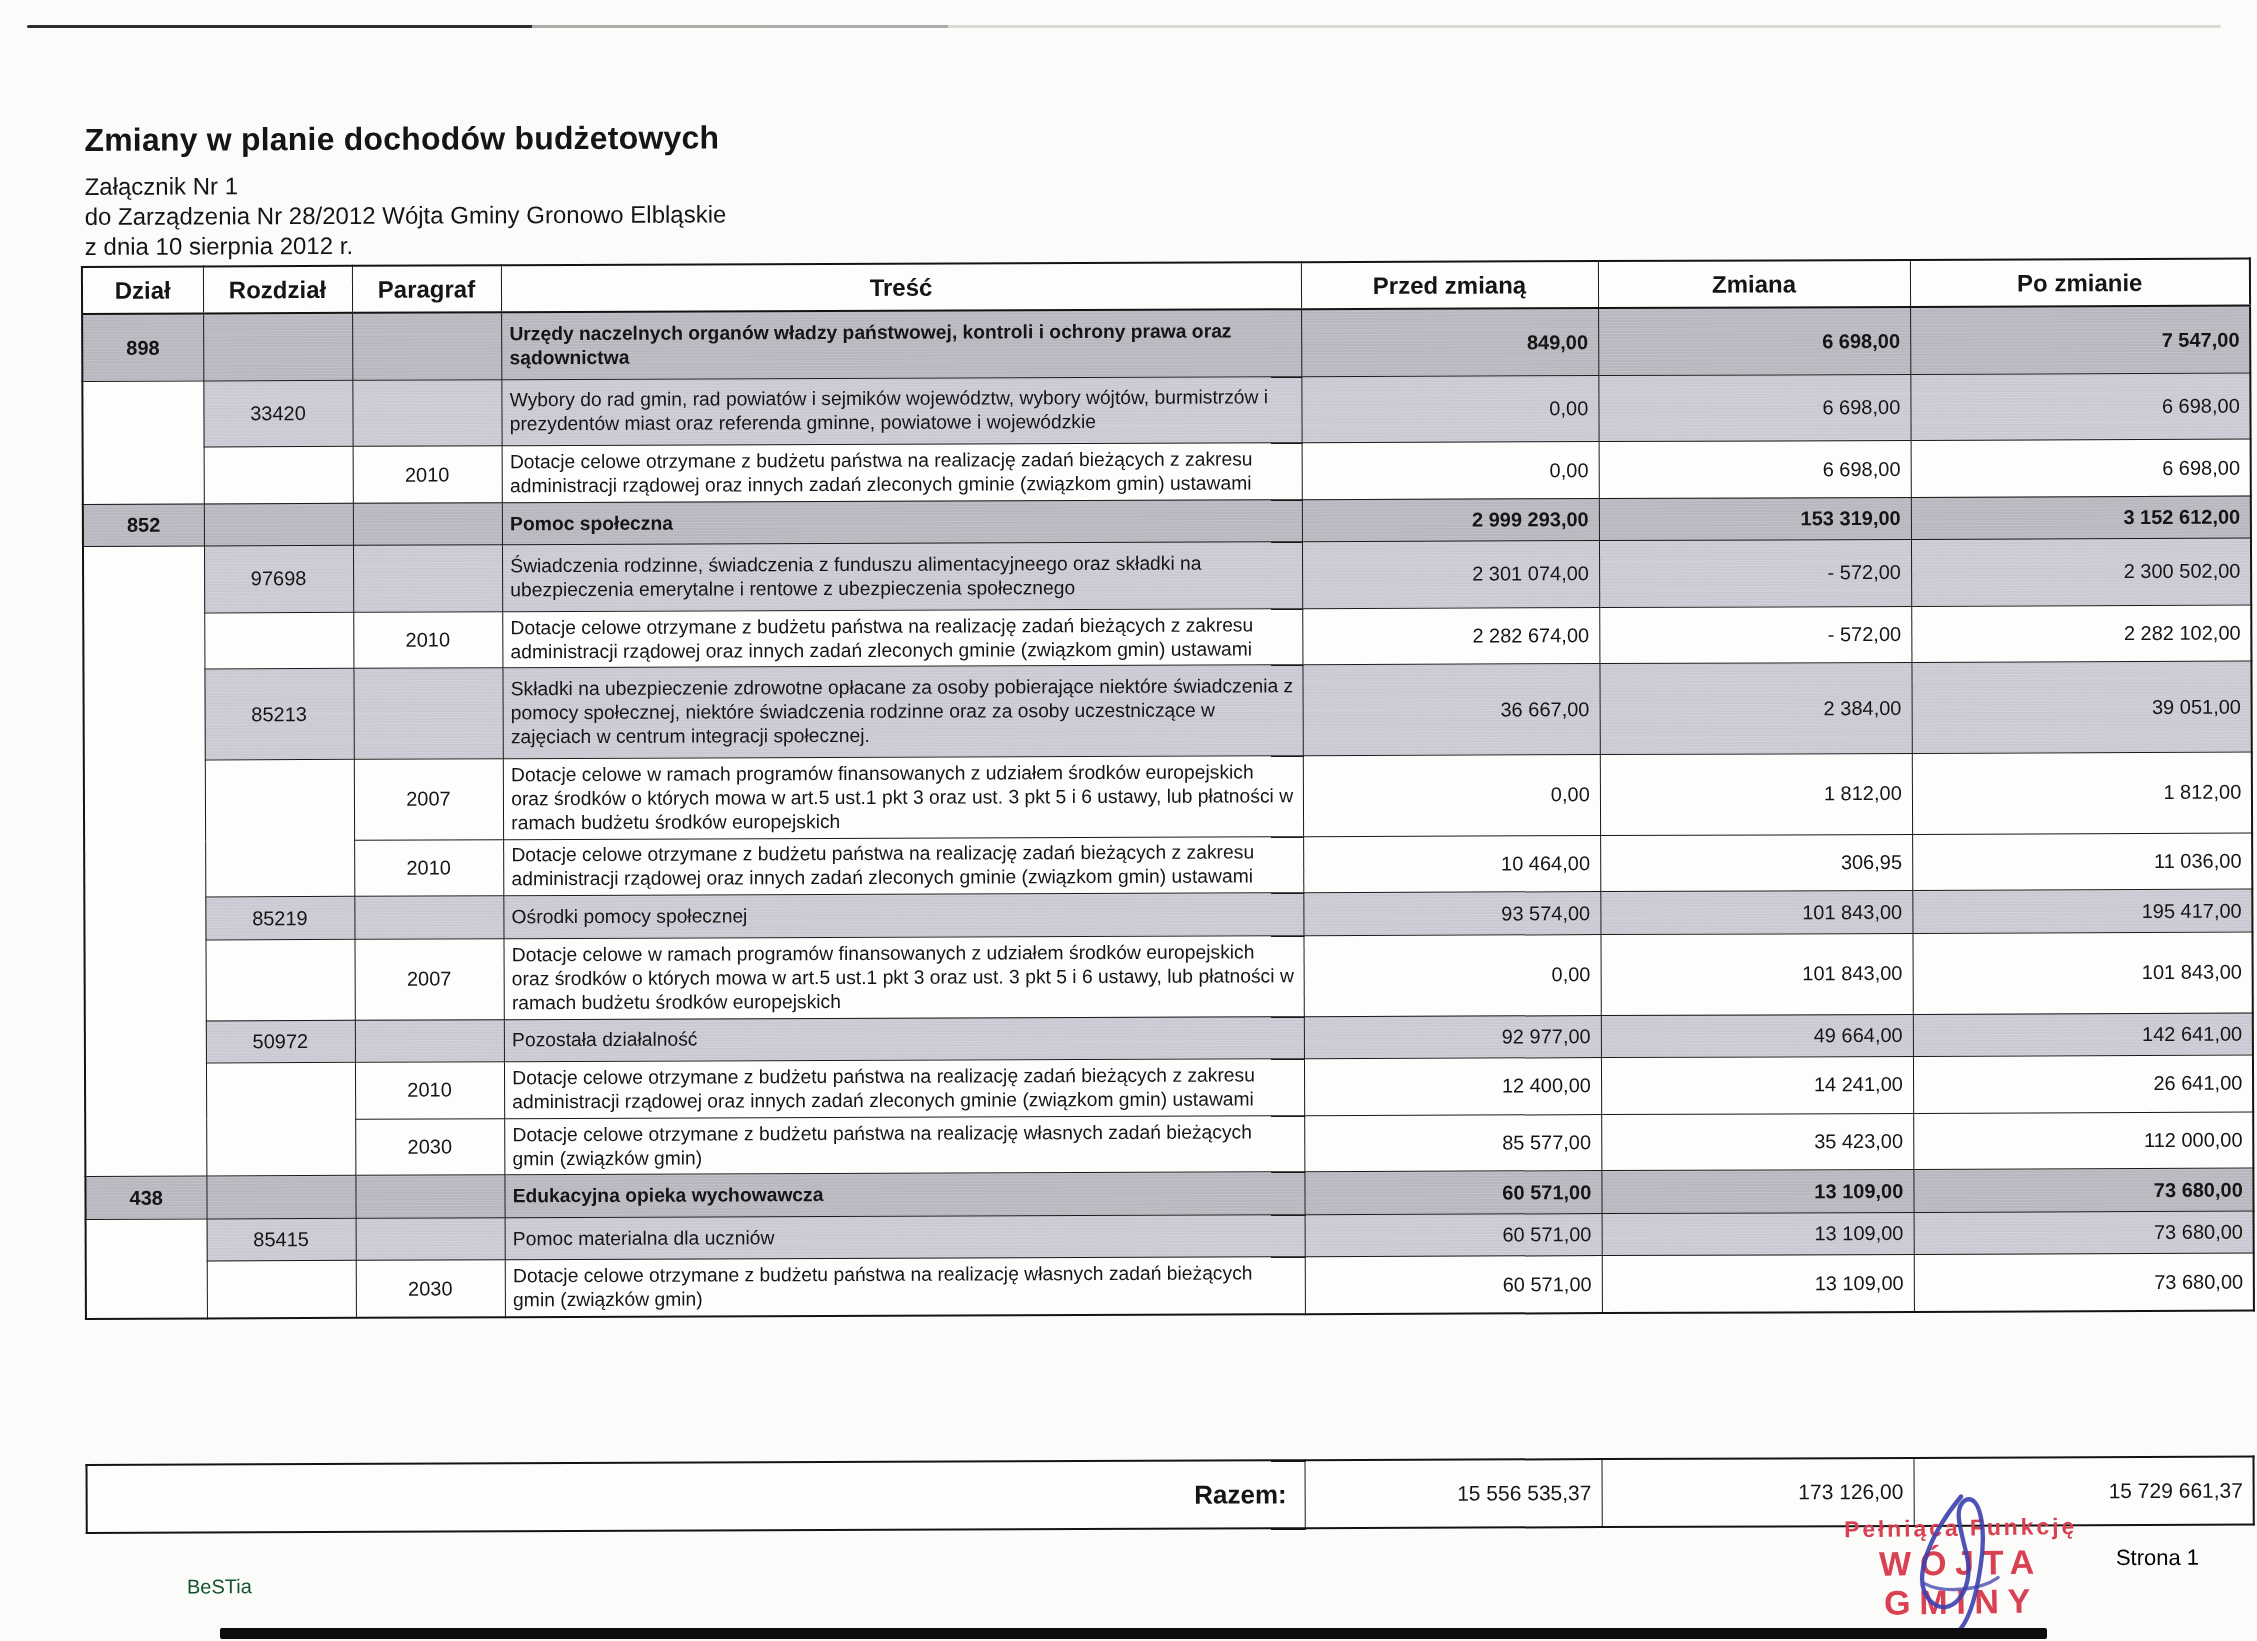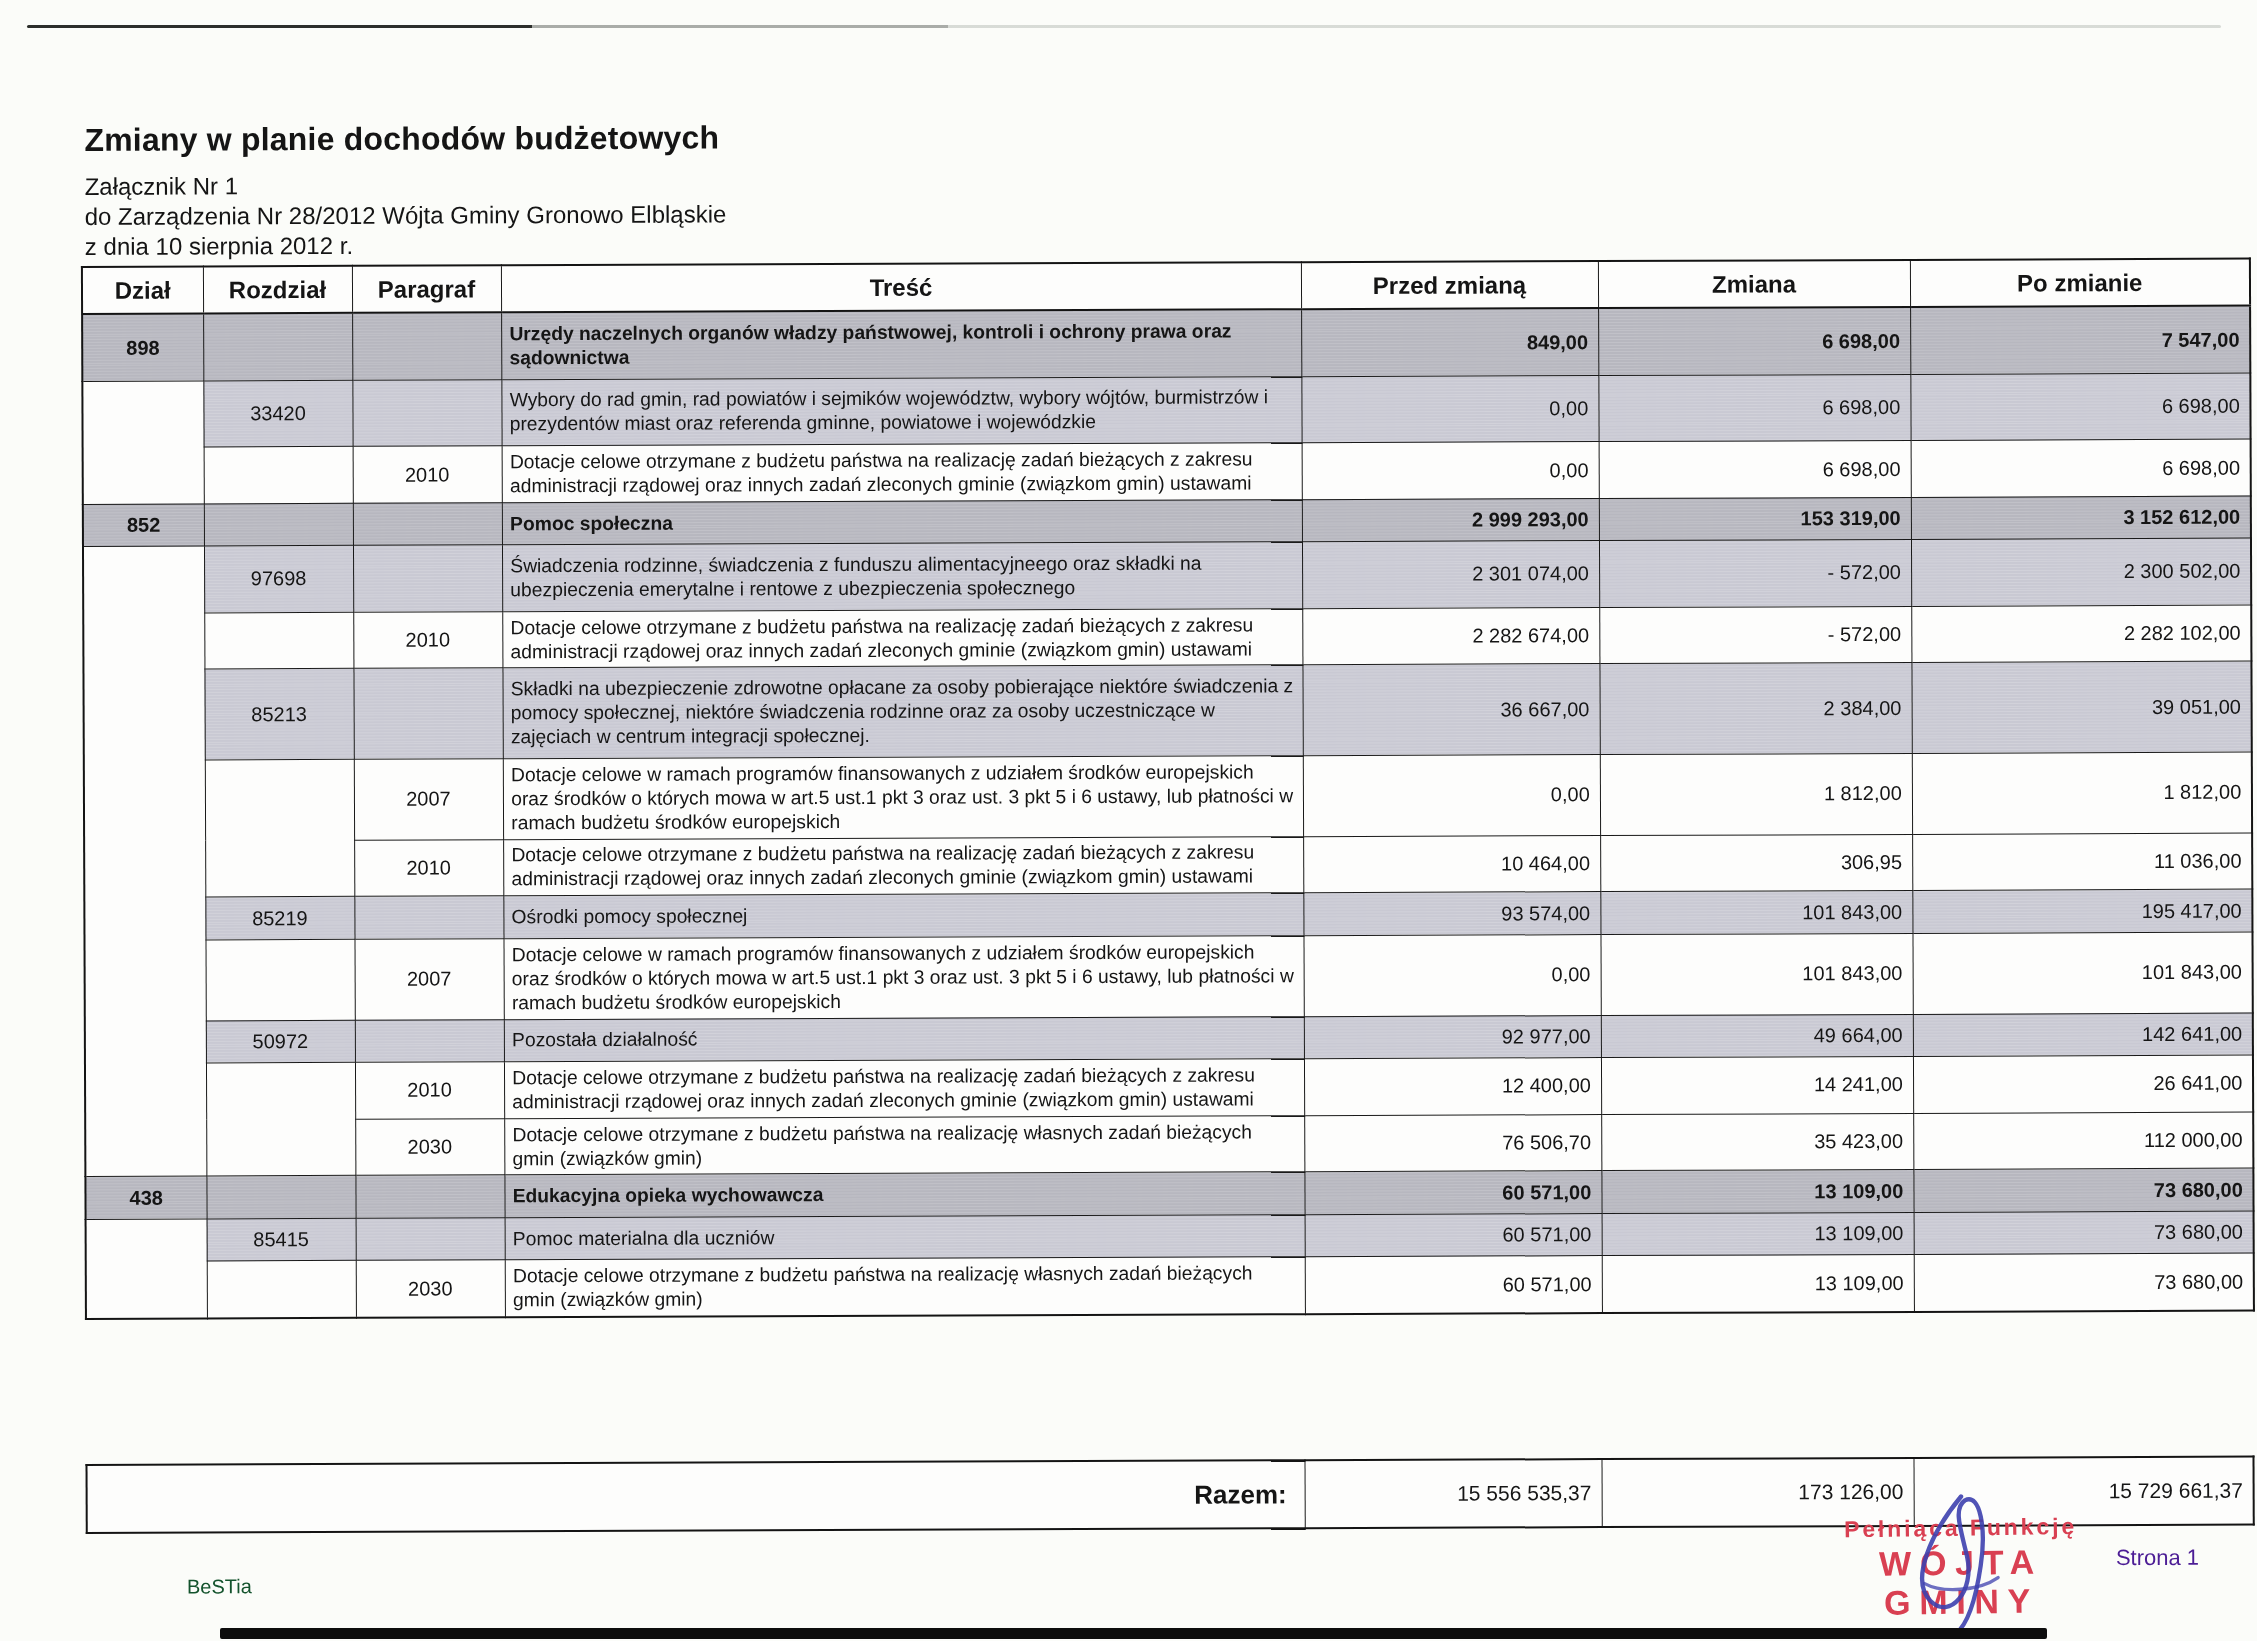--- a/index.html
+++ b/index.html
@@ -64,21 +64,21 @@
   table.summary {
     position:absolute; left:81px; top:1464px;
     border-collapse:collapse; table-layout:fixed;
     width:2168px; border:2.9px solid #141414;
   }
   table.summary td { border:1.9px solid #1a1a1a; box-sizing:border-box; background:#fdfdfc; height:68px; vertical-align:middle; }
   td.razem-label { font-size:26px; font-weight:bold; text-align:right; padding-right:17.4px; }
   table.summary td.c-num { font-size:21px; text-align:right; padding-right:9.7px; }
 
   .bestia { position:absolute; left:182px; top:1576px; font-size:20px; color:#14532d; }
-  .strona { position:absolute; left:2111px; top:1553px; font-size:22px; color:#4c1d95; }
+  .strona { position:absolute; left:2111px; top:1553px; font-size:22px; color:#000000; }
 
   .stamp { position:absolute; left:1802px; top:1522px; width:309px; text-align:center; color:#d94052; transform:rotate(-0.6deg); }
   .stamp .s1 { font-size:23px; font-weight:bold; letter-spacing:2.9px; }
   .stamp .s2 { font-size:34px; font-weight:bold; letter-spacing:8.7px; margin-top:1.9px; }
   .stamp .sname { font-family:"Liberation Serif","DejaVu Serif",serif; font-style:italic; font-size:36px; font-weight:bold; margin-top:15.4px; letter-spacing:1px; transform:rotate(-1.2deg); color:#d43a4e; }
   .sig { position:absolute; left:1881px; top:1498px; }
 </style>
 </head>
 <body>
 
@@ -218,21 +218,21 @@
             <td class="c-code white-cell" rowspan="2"></td>
             <td class="c-code">2010</td>
             <td class="c-tresc">Dotacje celowe otrzymane z budżetu państwa na realizację zadań bieżących z zakresu administracji rządowej oraz innych zadań zleconych gminie (związkom gmin) ustawami</td>
             <td class="c-num">12 400,00</td>
             <td class="c-num">14 241,00</td>
             <td class="c-num">26 641,00</td>
           </tr>
           <tr class="row-paragraf">
             <td class="c-code">2030</td>
             <td class="c-tresc">Dotacje celowe otrzymane z budżetu państwa na realizację własnych zadań bieżących gmin (związków gmin)</td>
-            <td class="c-num">76 506,70</td>
+            <td class="c-num">85 577,00</td>
             <td class="c-num">35 423,00</td>
             <td class="c-num">112 000,00</td>
           </tr>
           <tr class="row-dzial">
             <td class="c-code">438</td>
             <td class="c-code"></td>
             <td class="c-code"></td>
             <td class="c-tresc">Edukacyjna opieka wychowawcza</td>
             <td class="c-num">60 571,00</td>
             <td class="c-num">13 109,00</td>

